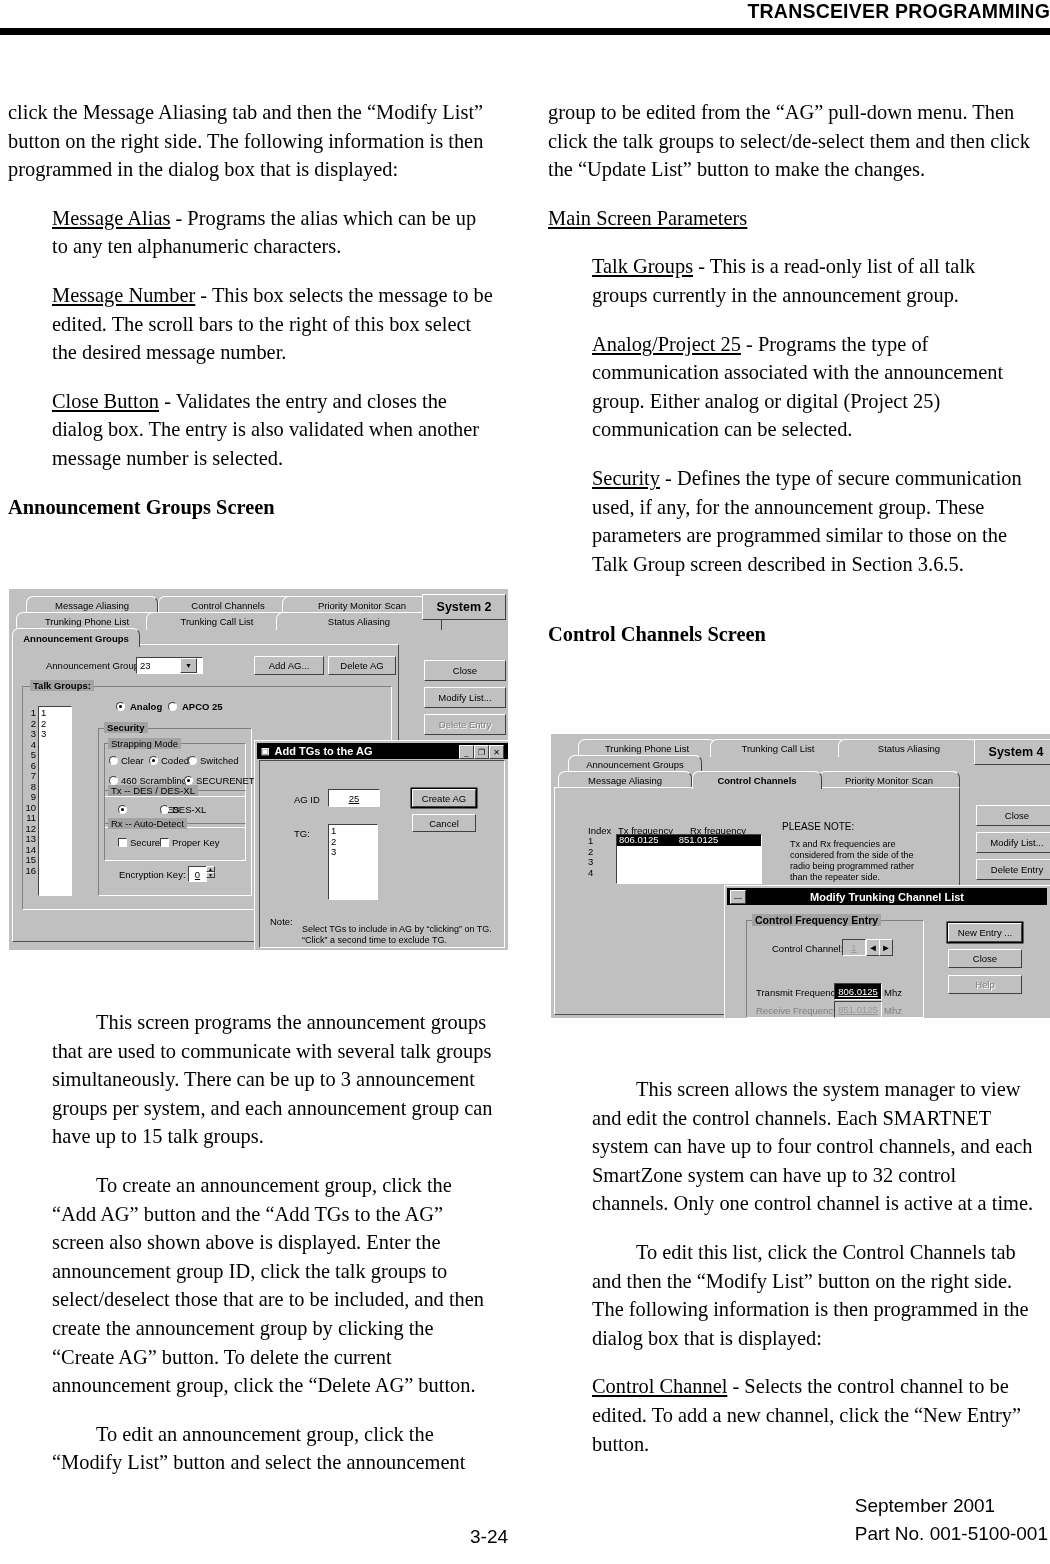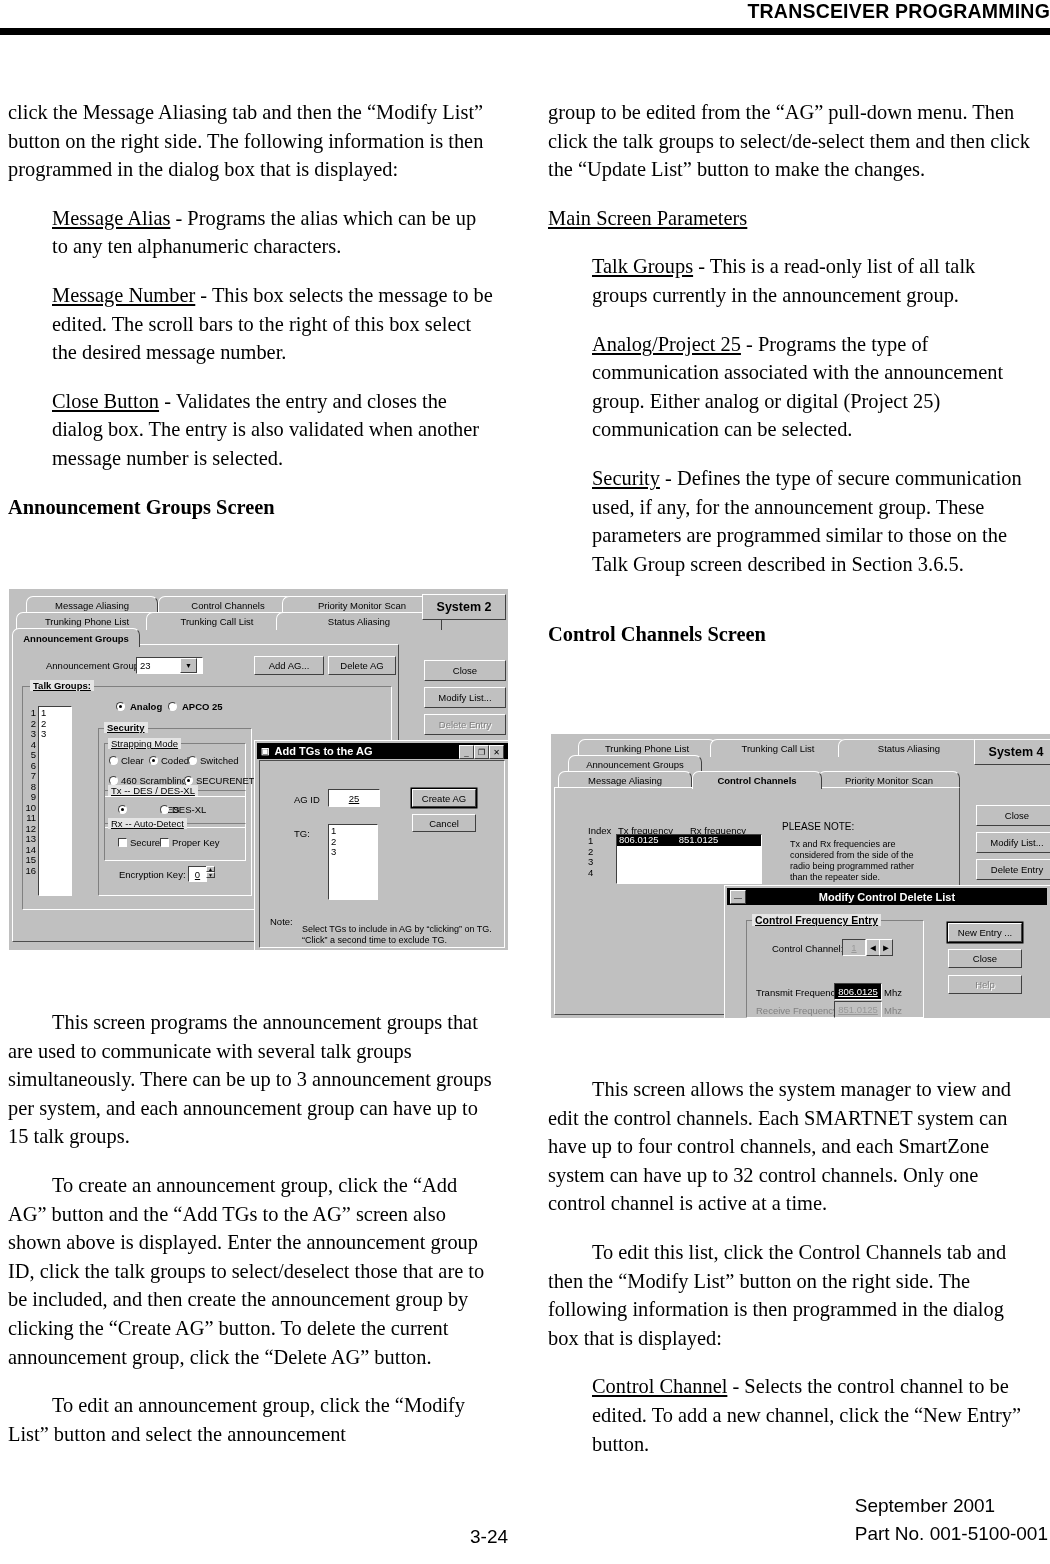--- a/index.html
+++ b/index.html
@@ -28,21 +28,21 @@
   .col { position:absolute; top:98px; width:487px; }
   .col-left  { left:8px; }
   .col-right { left:548px; }
 
   p.body {
     margin:0 0 20px 0;
     font-size:20.4px;
     line-height:28.6px;
     text-align:left;
   }
-  p.body.ind { text-indent:44px; }
+  p.body.ind { text-indent:44px;margin-left:44px; }
   .sub {
     margin:0 0 20px 0;
     padding-left:44px;
     font-size:20.4px;
     line-height:28.6px;
   }
   .u { text-decoration:underline; }
   h3.heading {
     margin:0 0 18px 0;
     font-size:20.4px; font-weight:bold; line-height:28.6px;
@@ -80,23 +80,22 @@
   .tab.active { font-weight:bold; }
 
   .panel { position:absolute; background:#c0c0c0; }
   .group {
     position:absolute;
     border:1.5px groove #fff;
     border-top:1.5px solid #808080; border-left:1.5px solid #808080;
     border-right:1.5px solid #fff; border-bottom:1.5px solid #fff;
   }
   .glabel {
-    position:absolute; background:#e5e5e5; font-size:9.5px; padding:0 3px;
+    position:absolute; background:#a3a3a3; font-size:9.5px; padding:0 3px;
     white-space:nowrap;
-    text-decoration:underline;
   }
   .glabel.b { font-weight:bold; }
 
   .btn {
     position:absolute; background:#c0c0c0;
     border-top:1.5px solid #fff; border-left:1.5px solid #fff;
     border-right:1.5px solid #404040; border-bottom:1.5px solid #404040;
     font-size:9.5px; display:flex; align-items:center; justify-content:center;
     white-space:nowrap; color:#000;
   }
@@ -372,21 +371,21 @@
       <span>than the repeater side.</span>
     </div>
 
     <div class="sysbox" style="left:424px; top:6px; width:82px; height:24px; z-index:4;">System 4</div>
     <div class="btn" style="left:426px; top:72px; width:80px; height:19px; z-index:4;">Close</div>
     <div class="btn" style="left:426px; top:99px; width:80px; height:19px; z-index:4;">Modify List...</div>
     <div class="btn" style="left:426px; top:126px; width:80px; height:19px; z-index:4;">Delete Entry</div>
 
     <div class="panel out" style="left:174px; top:152px; width:326px; height:133px; z-index:10;"></div>
     <div class="titlebar" style="left:177px; top:155px; width:320px; height:17px; z-index:11;">
-      <span>Modify Control Delete List</span>
+      <span>Modify Trunking Channel List</span>
     </div>
     <div class="tbtn" style="left:180px; top:157px; width:14px; height:12px; z-index:12;">—</div>
 
     <div class="panel" style="left:180px; top:173px; width:314px; height:110px; z-index:11; background:#c0c0c0;"></div>
 
     <div class="group" style="left:196px; top:187px; width:176px; height:96px; z-index:12;"></div>
     <div class="glabel b" style="left:202px; top:181px; z-index:14; font-size:10.5px;">Control Frequency Entry</div>
 
     <div class="lbl" style="left:222px; top:210px; z-index:14;">Control Channel:</div>
     <div class="field dis ctr" style="left:292px; top:206px; width:22px; height:15px; z-index:14;">1</div>

